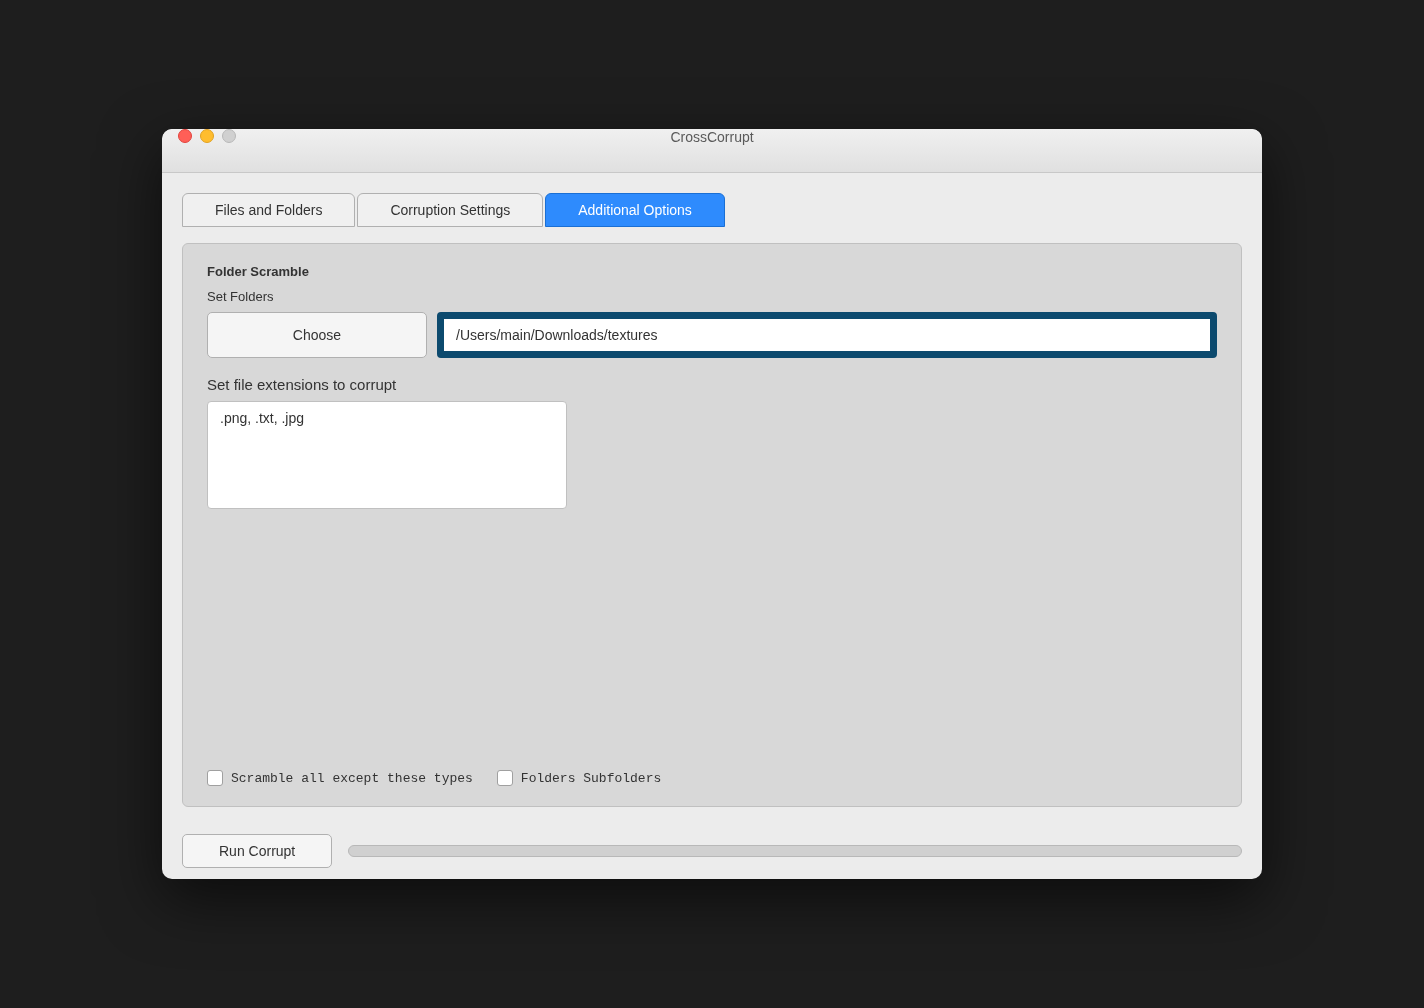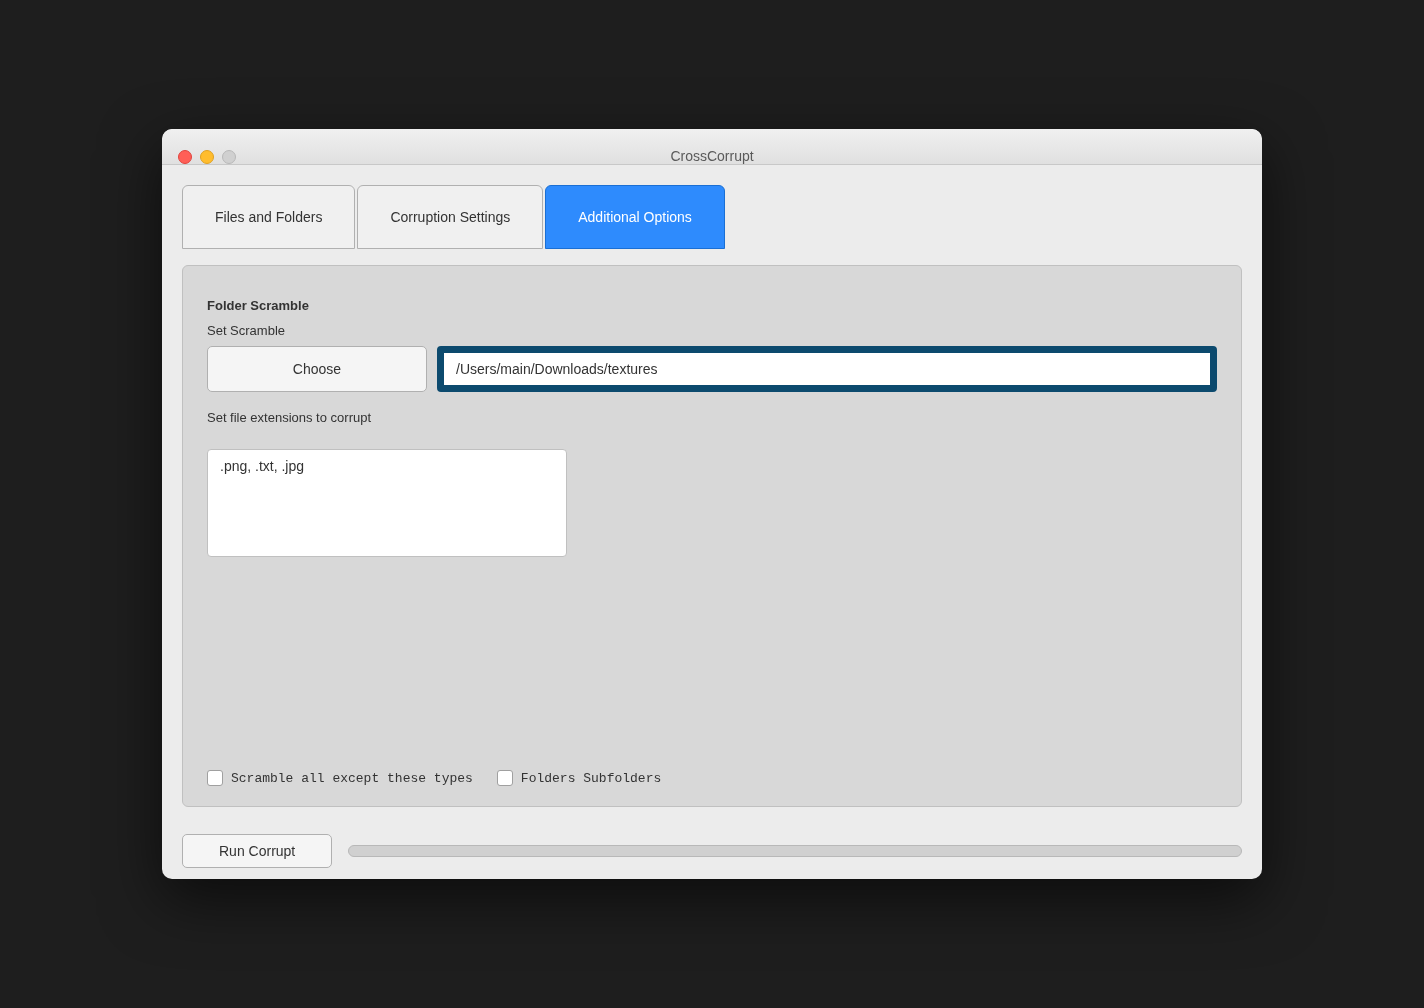--- a/index.html
+++ b/index.html
@@ -24,23 +24,23 @@
       background: #ececec;
       border-radius: 10px;
       box-shadow: 0 20px 60px rgba(0,0,0,0.6);
       display: flex;
       flex-direction: column;
       overflow: hidden;
     }
 
     .title-bar {
       background: linear-gradient(to bottom, #f0f0f0, #e0e0e0);
-      height: 36px;
-      display: flex;
-      align-items: flex-end;
+      height: 44px;
+      display: flex;
+      align-items: flex-start;
       justify-content: center;
       position: relative;
       border-bottom: 1px solid #c8c8c8;
       border-radius: 10px 10px 0 0;
       flex-shrink: 0;
     }
 
     .window-controls {
       position: absolute;
       left: 16px;
@@ -87,21 +87,21 @@
     }
 
     .tabs-bar {
       display: flex;
       gap: 0;
       align-items: center;
       margin-bottom: 4px;
     }
 
     .tab {
-      padding: 23px 32px;
+      padding: 8px 32px;
       font-size: 14px;
       cursor: pointer;
       border: 1px solid #b0b0b0;
       background: #f0f0f0;
       color: #333;
       border-radius: 6px 6px 0 0;
       margin-right: 2px;
       user-select: none;
     }
 
@@ -120,21 +120,20 @@
       padding: 20px 24px;
       display: flex;
       flex-direction: column;
     }
 
     .panel-section-title {
       font-size: 13px;
       font-weight: 600;
       color: #333;
       margin-bottom: 10px;
-      margin-top: 12px;
     }
 
     .set-folders-label {
       font-size: 13px;
       color: #333;
       margin-bottom: 8px;
     }
 
     .folder-row {
       display: flex;
@@ -161,23 +160,23 @@
       background: #fff;
       border: 7px solid #0c4a6e;
       border-radius: 4px;
       padding: 8px 12px;
       font-size: 14px;
       color: #333;
       outline: none;
     }
 
     .extensions-label {
-      font-size: 13px;
-      color: #333;
-      margin-bottom: 24px;
+      font-size: 15px;
+      color: #333;
+      margin-bottom: 8px;
     }
 
     .extensions-textarea {
       width: 360px;
       height: 108px;
       background: #fff;
       border: 1px solid #c0c0c0;
       border-radius: 4px;
       padding: 8px 12px;
       font-size: 14px;
@@ -281,21 +280,21 @@
         <span>Corruption Settings</span>
       </div>
       <div class="tab active">
         <span>Additional Options</span>
       </div>
     </div>
 
     <div class="panel">
       <div class="panel-section-title">Folder Scramble</div>
 
-      <div class="set-folders-label">Set Scramble</div>
+      <div class="set-folders-label">Set Folders</div>
 
       <div class="folder-row">
         <button class="choose-button">Choose</button>
         <input class="path-input" type="text" value="/Users/main/Downloads/textures" style="">
       </div>
 
       <div class="extensions-label">Set file extensions to corrupt</div>
       <textarea class="extensions-textarea" style="">.png, .txt, .jpg</textarea>
 
       <div class="spacer"></div>

